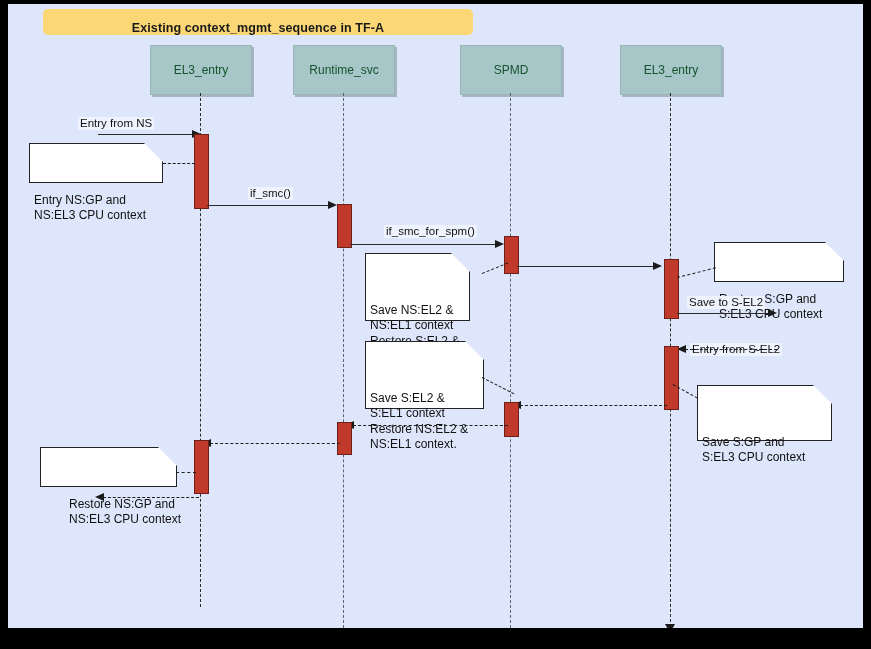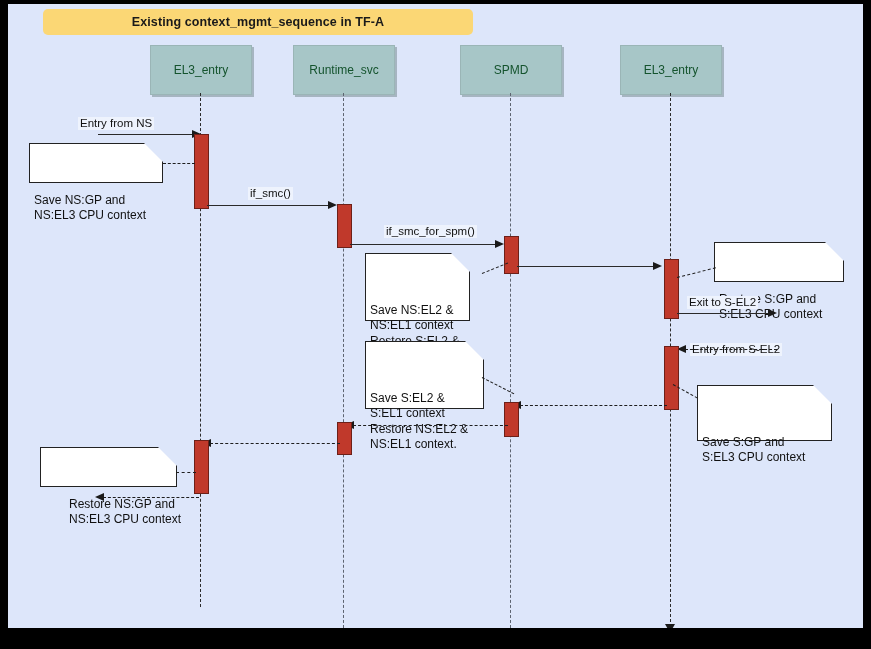--- a/index.html
+++ b/index.html
@@ -26,21 +26,21 @@
   
   #title-banner {
     position: absolute;
     left: 35px;
     top: 5px;
     width: 430px;
     height: 26px;
     background: #fbd775;
     border-radius: 5px;
     display: flex;
-    align-items: center;
+    align-items: flex-end;
     justify-content: center;
     font-size: 12.5px;
     font-weight: bold;
     color: #1a1a1a;
     letter-spacing: 0.1px;
   }
   
   .participant {
     position: absolute;
     width: 100px;
@@ -167,21 +167,21 @@
     <div class="lifeline-arrow" style="left:657px; top:620px;"></div>
 
     <div class="msg-label" style="left:70px; top:113px;">Entry from NS</div>
     <div class="msg-line" style="left:90px; top:130px; width:96px;"></div>
     <div class="arrow-right" style="left:184px; top:125.5px;"></div>
 
     <div class="activation" style="left:186px; top:130px; height:73px;"></div>
 
     <div class="note" style="left:21px; top:139px; width:134px; height:40px;">
       <span class="foldline"></span>
-      <span class="note-text">Save NS:GP and
+      <span class="note-text">Entry NS:GP and
 NS:EL3 CPU context</span>
     </div>
     <div class="note-anchor" style="left:155px; top:159px; width:32px;"></div>
 
     <div class="msg-label" style="left:240px; top:183px;">if_smc()</div>
     <div class="msg-line" style="left:199px; top:201px; width:122px;"></div>
     <div class="arrow-right" style="left:320px; top:196.5px;"></div>
 
     <div class="activation" style="left:329px; top:200px; height:42px;"></div>
 
@@ -205,21 +205,21 @@
 
     <div class="activation" style="left:656px; top:255px; height:58px;"></div>
 
     <div class="note" style="left:706px; top:238px; width:130px; height:40px;">
       <span class="foldline"></span>
       <span class="note-text">Restore S:GP and
 S:EL3 CPU context</span>
     </div>
     <div class="note-anchor" style="left:669px; top:273px; width:40px; transform:rotate(-14deg);"></div>
 
-    <div class="msg-label" style="left:679px; top:292px;">Exit to S-EL2</div>
+    <div class="msg-label" style="left:679px; top:292px;">Save to S-EL2</div>
     <div class="msg-line" style="left:669px; top:309px; width:93px;"></div>
     <div class="arrow-right" style="left:760px; top:304.5px;"></div>
 
     <div class="msg-label" style="left:682px; top:339px;">Entry from S-EL2</div>
     <div class="msg-line dashed" style="left:677px; top:345px; width:92px;"></div>
     <div class="arrow-left" style="left:669px; top:340.5px;"></div>
 
     <div class="activation" style="left:656px; top:342px; height:62px;"></div>
 
     <div class="note" style="left:689px; top:381px; width:135px; height:56px;">

